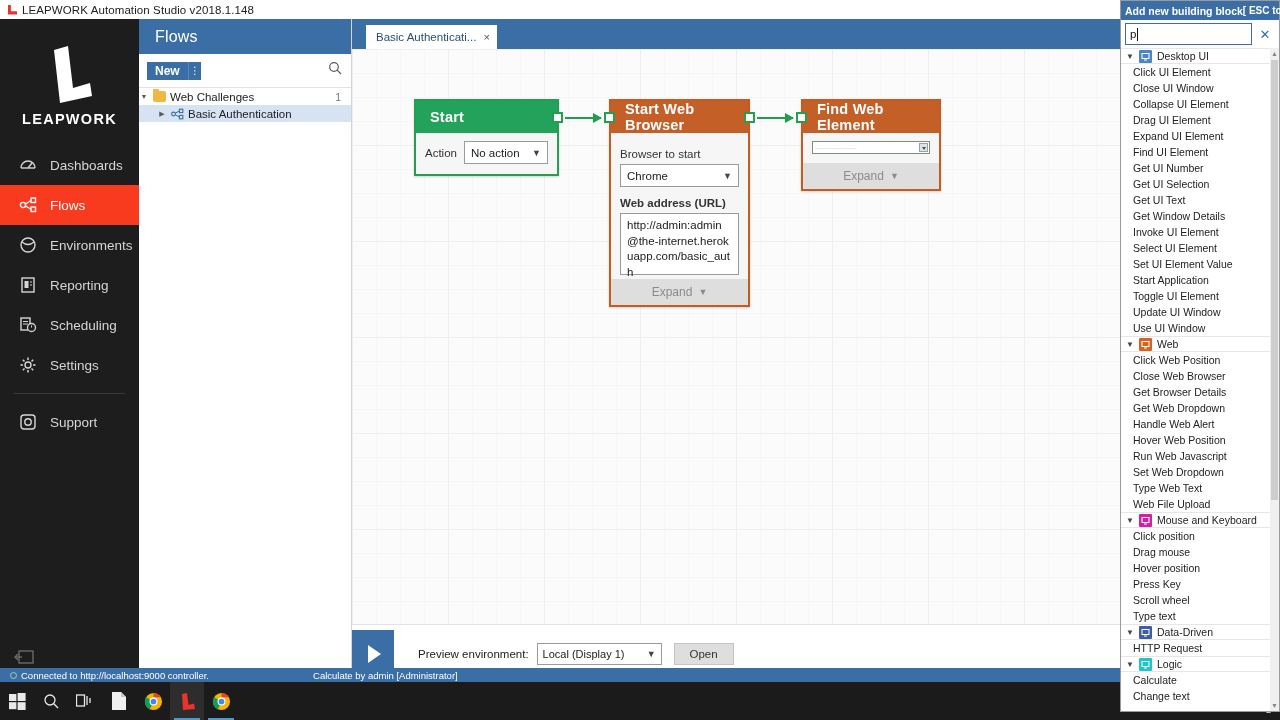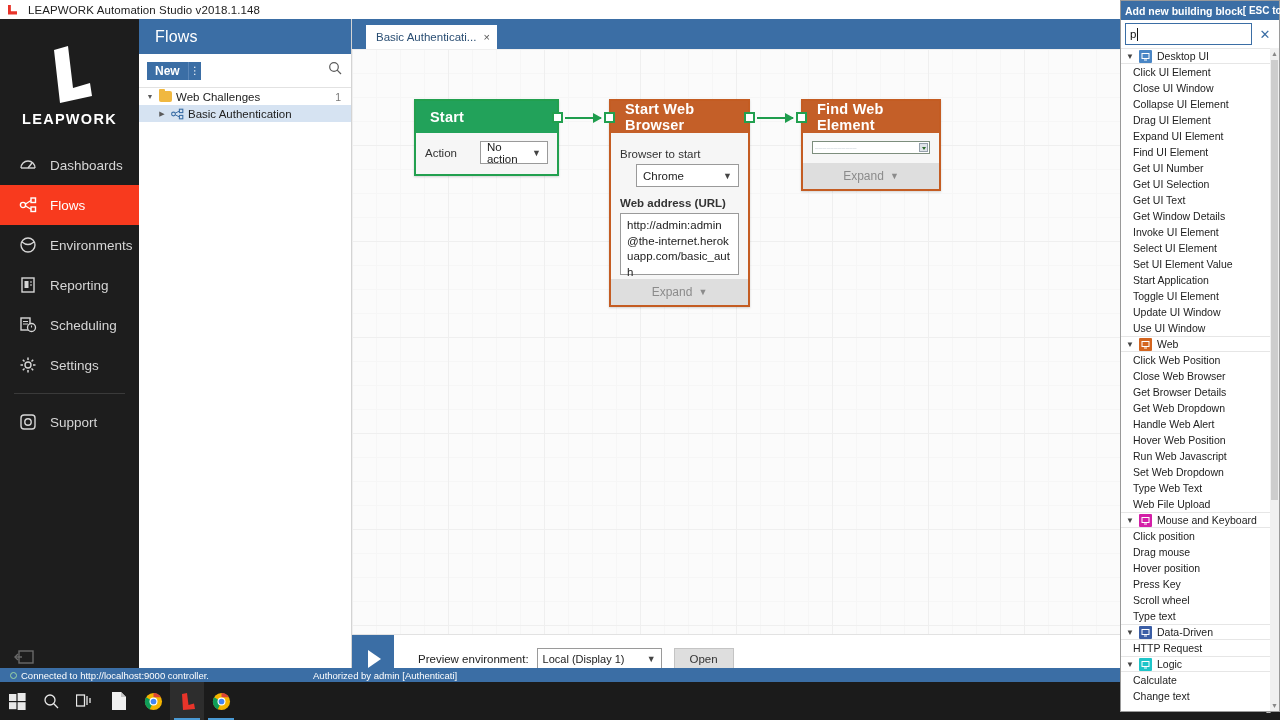--- a/index.html
+++ b/index.html
@@ -18,21 +18,21 @@
   }
   .tb-ico {
     width: 18px; height: 14px; margin-left: 4px; position: relative;
     display: inline-block;
   }
   .tb-ico::before {
     content: ""; position: absolute; left: 4px; top: 2px;
     width: 9px; height: 10px; background: #e8342a;
     clip-path: polygon(0% 0%, 32% 0%, 32% 68%, 100% 68%, 100% 100%, 0% 100%);
   }
-  .tb-title { margin-left: 6px; font-size: 11.5px; letter-spacing: .1px; }
+  .tb-title { margin-left: 0; font-size: 11.5px; letter-spacing: .1px; }
   .winbtns { margin-left: auto; display: flex; height: 19px; }
   .winbtn {
     width: 38px; height: 19px; display: flex; align-items: center;
     justify-content: center; color: #555; font-size: 11px;
   }
   .winbtn svg { display: block; }
 
   
   .rail {
     position: absolute; left: 0; top: 19px; width: 139px; height: 663px;
@@ -82,21 +82,21 @@
   }
   .new-kebab {
     background: #3b6ea5; color: #fff; width: 13px; height: 18px;
     display: flex; align-items: center; justify-content: center;
     font-size: 10px; border-left: 1px solid #5a86b8; cursor: pointer;
   }
   .search-ico { margin-left: auto; color: #5a5a5a; }
   .tree { font-size: 11.5px; color: #222; }
   .tree-row {
     height: 16px; display: flex; align-items: center; gap: 4px;
-    padding-left: 6px; cursor: pointer;
+    cursor: pointer;
   }
   .tree-row.sel { background: #d6e3f2; }
   .tri { width: 10px; text-align:center; color:#5a5a5a; font-size: 7px; line-height: 1; }
   .folder-ico { width: 13px; height: 11px; background: #f0b840; border-radius: 1px 2px 2px 2px; position: relative; }
   .folder-ico::before { content:""; position:absolute; top:-2px; left:0; width:6px;height:3px;background:#f0b840;border-radius:1px 1px 0 0;}
   .count { margin-left: auto; padding-right: 10px; color: #777; font-size: 10.5px; }
   .flow-ico { width: 13px; height: 12px; }
 
   
   .editor {
@@ -158,21 +158,21 @@
     content: ""; position: absolute; right: -1px; top: -4px;
     border-left: 9px solid #1f9d4d;
     border-top: 5px solid transparent; border-bottom: 5px solid transparent;
   }
 
   .field-label { font-size: 11.5px; color: #333; }
   .field-label.bold { font-weight: bold; }
   .sel-box {
     background: #fff; border: 1px solid #9a9a9a; height: 23px;
     display: flex; align-items: center; padding: 0 6px;
-    font-size: 11.5px; color: #222; margin-left: 16px;
+    font-size: 11.5px; color: #222;
   }
   .sel-box .cv { margin-left: auto; color: #444; font-size: 9px; }
   .url-box {
     background: #fff; border: 1px solid #9a9a9a; padding: 4px 6px;
     font-size: 11.5px; color: #222; line-height: 15.5px; word-break: break-all;
   }
   .expand-bar {
     background: #dedede; height: 26px; display: flex; align-items: center;
     justify-content: center; gap: 6px; color: #8b8b8b; font-size: 12px;
     cursor: pointer;
@@ -180,21 +180,21 @@
   .thumb-box {
     background:#fff; border:1px solid #7d8e7d; height:13px; display:flex; align-items:center;
     padding: 0 2px; position: relative;
   }
   .thumb-box .tl { font-size:3.5px; color:#9aa6b2; letter-spacing:.3px; white-space:nowrap; overflow:hidden;}
   .thumb-box .tbtn { position:absolute; right:1px; top:1px; width:9px; height:9px; background:#dfe3e8; border:1px solid #95a0ab;}
   .thumb-box .tbtn::after{content:"";position:absolute;left:2px;top:3px;border-left:2.5px solid transparent;border-right:2.5px solid transparent;border-top:3px solid #2d6b2d;}
 
   
   .preview-bar {
-    position: absolute; left: 0; right: 0; bottom: 0; height: 48px;
+    position: absolute; left: 0; right: 0; bottom: 0; height: 58px;
     background: #fff; border-top: 1px solid #e2e2e2; display: flex; align-items: center;
   }
   .run-btn {
     width: 42px; height: 48px; background: #3b6ea5; display: flex;
     align-items: center; justify-content: center; cursor: pointer;
   }
   .run-btn::after {
     content: ""; border-left: 13px solid #fff;
     border-top: 9px solid transparent; border-bottom: 9px solid transparent;
     margin-left: 3px;
@@ -677,21 +677,21 @@
         <div class="track-up">▲</div>
         <div class="thumb"></div>
         <div class="track-dn" style="position:absolute;bottom:0;left:0;right:0;">▼</div>
       </div>
     </div>
   </div>
 
   <div class="statusbar">
     <span class="st-dot"></span>
     <span>Connected to http://localhost:9000 controller.</span>
-    <span class="st-auth">Authorized by  admin [Authenticati]</span>
+    <span class="st-auth">Calculate by  admin [Administrator]</span>
   </div>
 
   <div class="taskbar">
     <div class="tsk">
       <svg width="17" height="17" viewBox="0 0 17 17">
           <rect x="0" y="1" width="7.4" height="7" fill="#e9e9e9"></rect>
           <rect x="8.6" y="0" width="8" height="8" fill="#e9e9e9"></rect>
           <rect x="0" y="9.2" width="7.4" height="7" fill="#e9e9e9"></rect>
           <rect x="8.6" y="9.2" width="8" height="8" fill="#e9e9e9"></rect>
         </svg>

